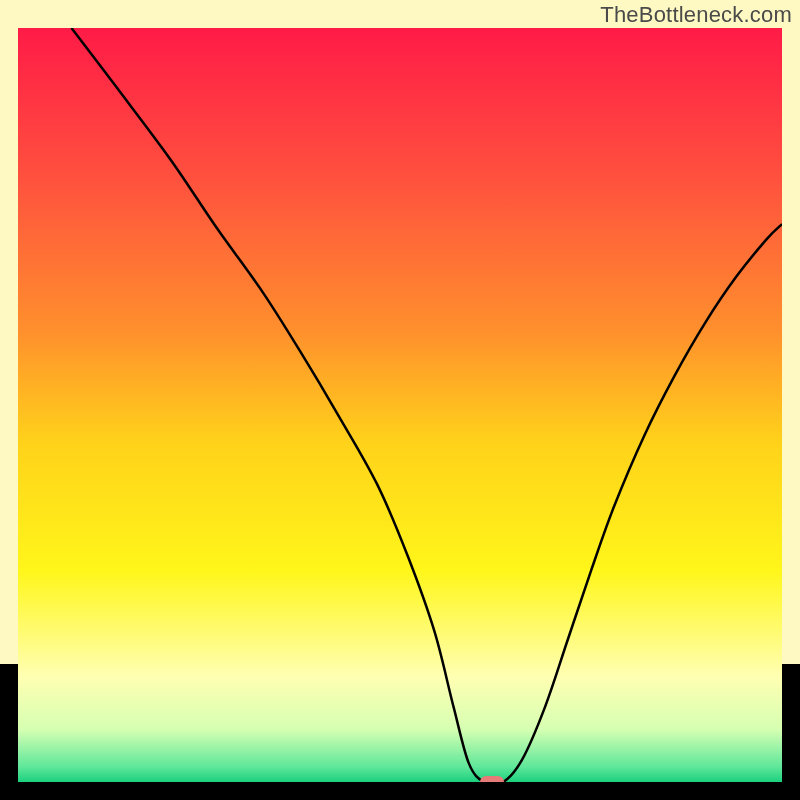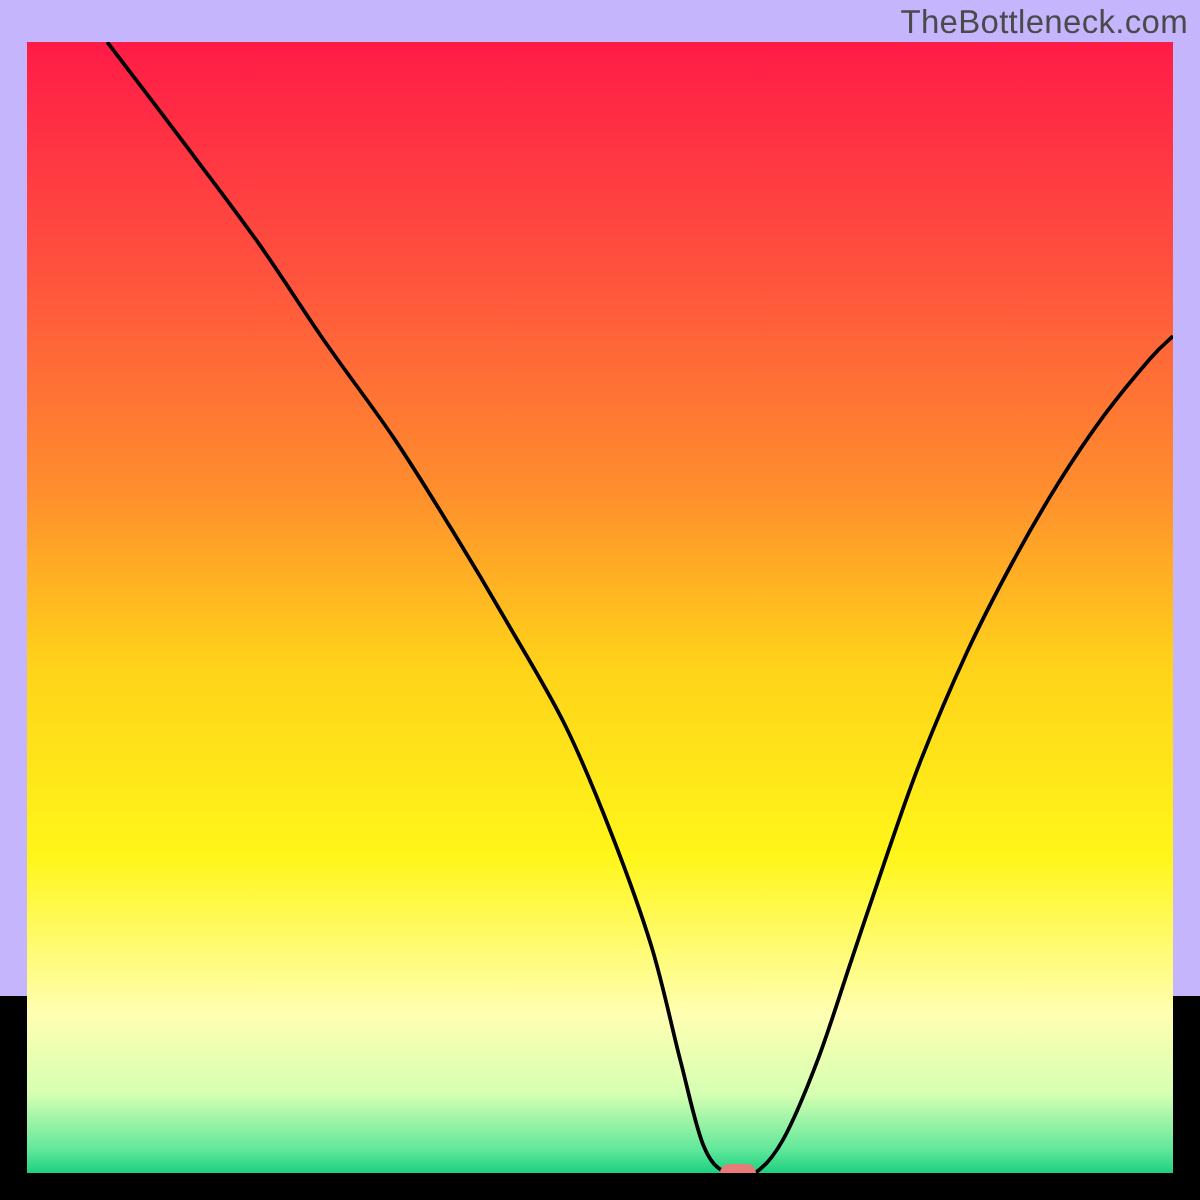--- a/index.html
+++ b/index.html
@@ -8,21 +8,21 @@
     width: 800px;
     height: 800px;
     background: #000;
     overflow: hidden;
     font-family: Arial, Helvetica, sans-serif;
   }
   .frame {
     position: relative;
     width: 800px;
     height: 664px;
-    background: #c4b5fd;
+    background: #fef9c3;
   }
   .watermark {
     position: absolute;
     top: 2px;
     right: 8px;
     color: #4a4a4a;
     font-size: 22px;
     font-weight: 500;
     letter-spacing: 0.2px;
     z-index: 5;

